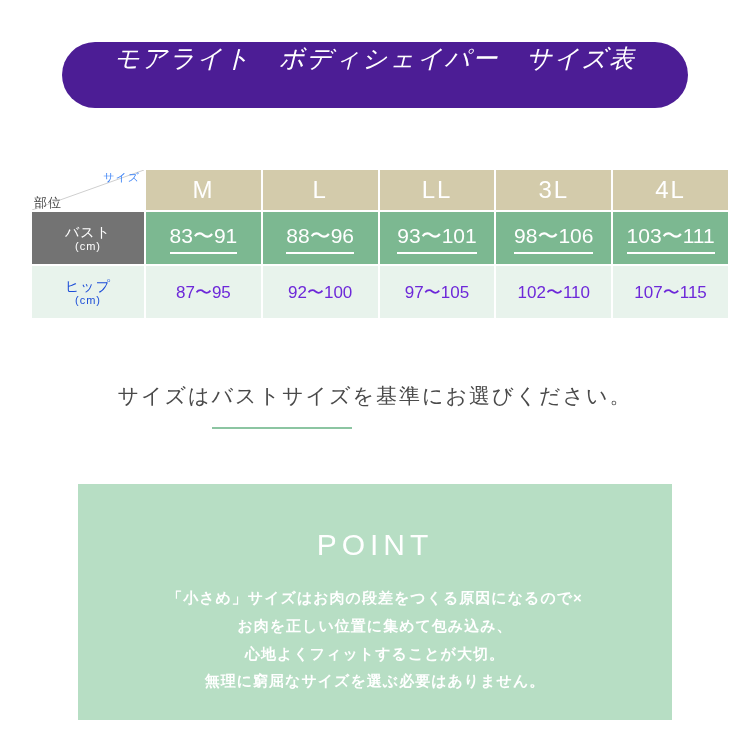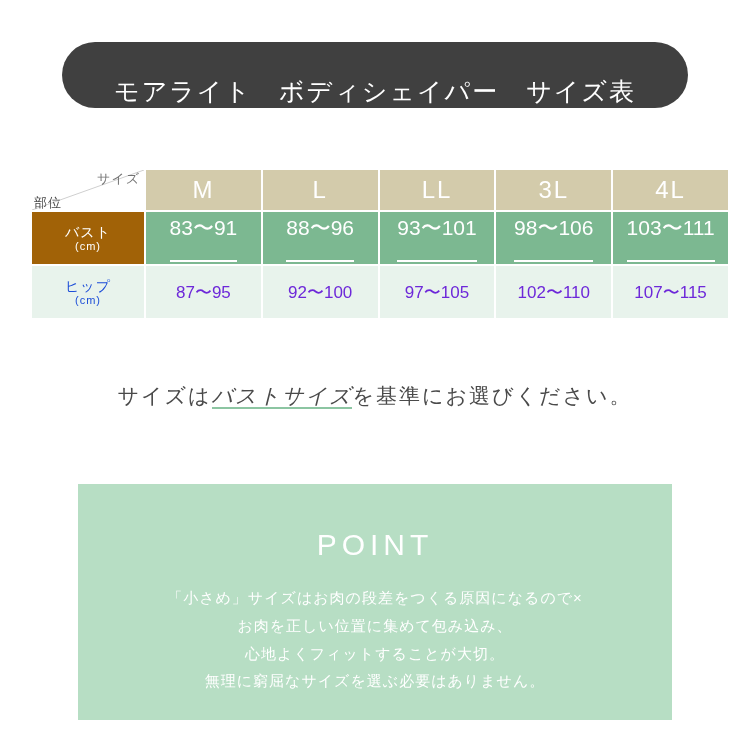--- a/index.html
+++ b/index.html
@@ -17,25 +17,26 @@
     overflow: hidden;
   }
 
   
   .title-pill {
     position: absolute;
     left: 62px;
     top: 42px;
     width: 626px;
     height: 66px;
-    background: #404040;
+    background: #4c1d95;
     border-radius: 33px;
     display: flex;
-    align-items: flex-end;
+    align-items: flex-start;
     justify-content: center;
+    font-style: italic;
   }
   .title-text {
     color: #ffffff;
     font-size: 25px;
     letter-spacing: 2px;
     font-weight: 400;
     white-space: pre;
   }
 
   
@@ -66,22 +67,22 @@
   }
   .corner-inner {
     position: relative;
     width: 100%;
     height: 100%;
   }
   .corner-size {
     position: absolute;
     right: 4px;
     top: 0px;
-    font-size: 13px;
-    color: #737373;
+    font-size: 11px;
+    color: #3b82f6;
     letter-spacing: 1px;
   }
   .corner-part {
     position: absolute;
     left: 2px;
     bottom: -2px;
     font-size: 13px;
     color: #4a4a4a;
     letter-spacing: 1px;
     text-align: right;
@@ -93,21 +94,21 @@
 
   .head-cell {
     background: #d3cbab;
     color: #ffffff;
     font-size: 24px;
     height: 40px;
     letter-spacing: 2px;
   }
 
   .row-label {
-    background: #a16207;
+    background: #737373;
     color: #ffffff;
     height: 52px;
     font-size: 14px;
     line-height: 1.15;
     letter-spacing: 1px;
   }
   .row-label .unit { font-size: 11px; display: block; }
 
   .row-label.light {
     background: #e8f3ec;
@@ -116,21 +117,21 @@
 
   .bust-cell {
     background: #7cb891;
     color: #ffffff;
     height: 52px;
     font-size: 21px;
     letter-spacing: 0px;
   }
   .bust-cell .u {
     border-bottom: 2px solid #ffffff;
-    padding-bottom: 18px;
+    padding-bottom: 2px;
     display: inline-block;
   }
 
   .hip-cell {
     background: #e8f3ec;
     color: #6d28d9;
     height: 46px;
     font-size: 17px;
   }
 
@@ -140,22 +141,21 @@
     left: 0;
     top: 382px;
     width: 750px;
     text-align: center;
     font-size: 21px;
     color: #4a4a4a;
     letter-spacing: 2px;
   }
   .note .hl {
     border-bottom: 2px solid #8cc5a2;
-    padding-bottom: 0;
-    font-style: italic;
+    padding-bottom: 20px;
   }
 
   
   .point-block {
     position: absolute;
     left: 78px;
     top: 484px;
     width: 594px;
     height: 236px;
     background: #b7dec4;
@@ -170,21 +170,21 @@
     letter-spacing: 5px;
   }
   .point-lines {
     margin-top: 22px;
     text-align: center;
     color: #ffffff;
     font-size: 15px;
     line-height: 1.85;
     letter-spacing: 1px;
   }
-  .point-lines div { white-space: pre; }
+  .point-lines div { white-space: pre; font-weight: bold; }
 </style>
 </head>
 <body>
 
 <div class="title-pill">
   <span class="title-text">モアライト　ボディシェイパー　サイズ表</span>
 </div>
 
 <div class="table-wrap">
   <table class="size-table">

